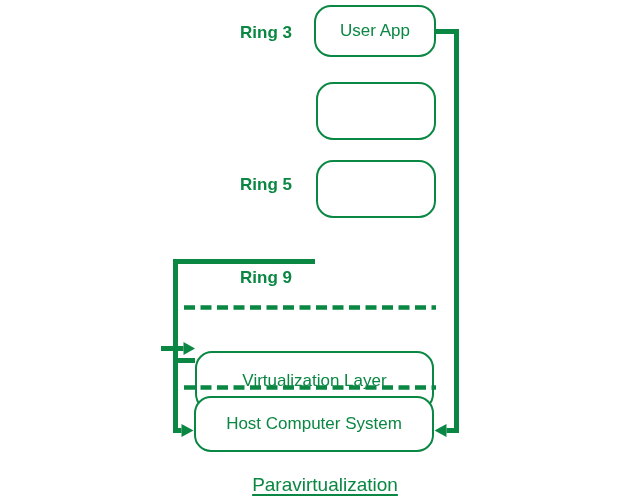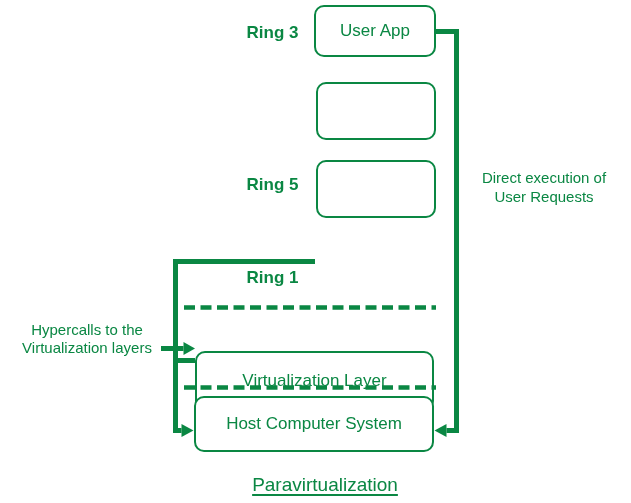--- a/index.html
+++ b/index.html
@@ -10,40 +10,40 @@
     width: 631px;
     height: 503px;
     background: var(--bg);
     font-family: "Liberation Sans", sans-serif;
     color: var(--green);
     overflow: hidden;
   }
   .box {
     position: absolute;
     border: 2px solid var(--green);
-    border-radius: 10px;
+    border-radius: 17px;
     background: #fff;
     display: flex;
     align-items: center;
     justify-content: center;
     font-size: 17px;
     white-space: nowrap;
     z-index: 2;
   }
   .box-user-app  { left: 314px; top: 5px;   width: 122px; height: 52px; }
   .box-ring2     { left: 316px; top: 82px;  width: 120px; height: 58px; }
   .box-ring1     { left: 316px; top: 160px; width: 120px; height: 58px; }
   .box-guest-os  { left: 315px; top: 238px; width: 121px; height: 60px; }
   .box-virt      { left: 195px; top: 320px; width: 239px; height: 60px; margin-top: 31px; }
   .box-host      { left: 194px; top: 396px; width: 240px; height: 56px; }
   .ring-label {
     position: absolute;
     left: 240px;
     width: 65px;
-    text-align: center;
+    text-align: left;
     font-size: 17px;
     font-weight: bold;
     line-height: 20px;
     white-space: nowrap;
     z-index: 2;
   }
   .ring3 { top: 23px; }
   .ring2 { top: 101px; }
   .ring1 { top: 175px; }
   .ring0 { top: 268px; }
@@ -90,37 +90,29 @@
     stroke-dasharray: 11 5.5;
   }
 </style>
 </head>
 <body>
 
 <div class="canvas">
 
   <div class="ring-label ring3">Ring 3</div>
   <div class="ring-label ring1">Ring 5</div>
-  <div class="ring-label ring0">Ring 1</div>
+  <div class="ring-label ring0">Ring 9</div>
 
   <div class="box box-user-app">User App</div>
   <div class="box box-ring2"></div>
   <div class="box box-ring1"></div>
 
   <div class="box box-virt">Virtualization Layer</div>
   <div class="box box-host">Host Computer System</div>
 
-  <div class="annotation annotation-hypercalls">
-    <span>Hypercalls to the</span>
-    <span>Virtualization layers</span>
-  </div>
-  <div class="annotation annotation-direct">
-    <span>Direct execution of</span>
-    <span>User Requests</span>
-  </div>
 
   <div class="diagram-title">
     <span>Paravirtualization</span>
   </div>
 
   <svg class="connectors" viewBox="0 0 631 503" xmlns="http://www.w3.org/2000/svg">
 
     <g>
       <path d="M 434 31.5 H 456.5 V 430.5 H 446.5"></path>
       <polygon points="446.5,424 446.5,437 434.5,430.5"></polygon>

